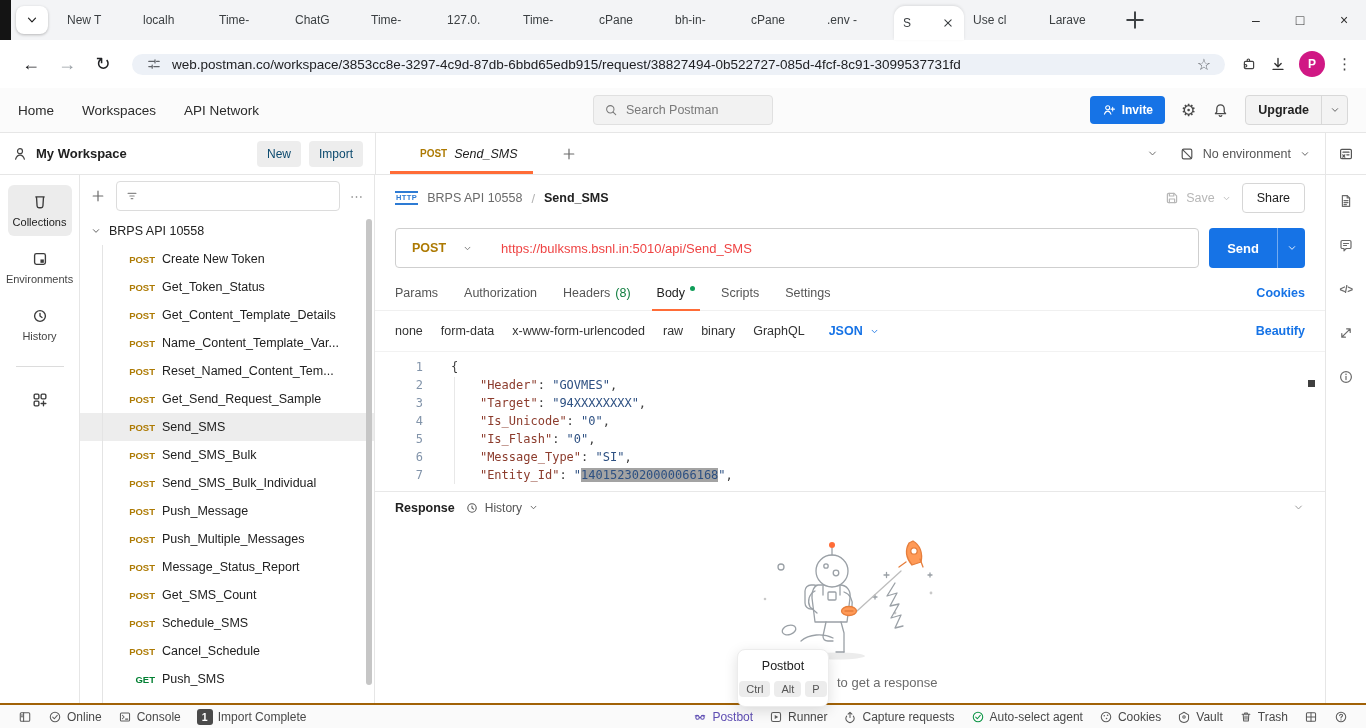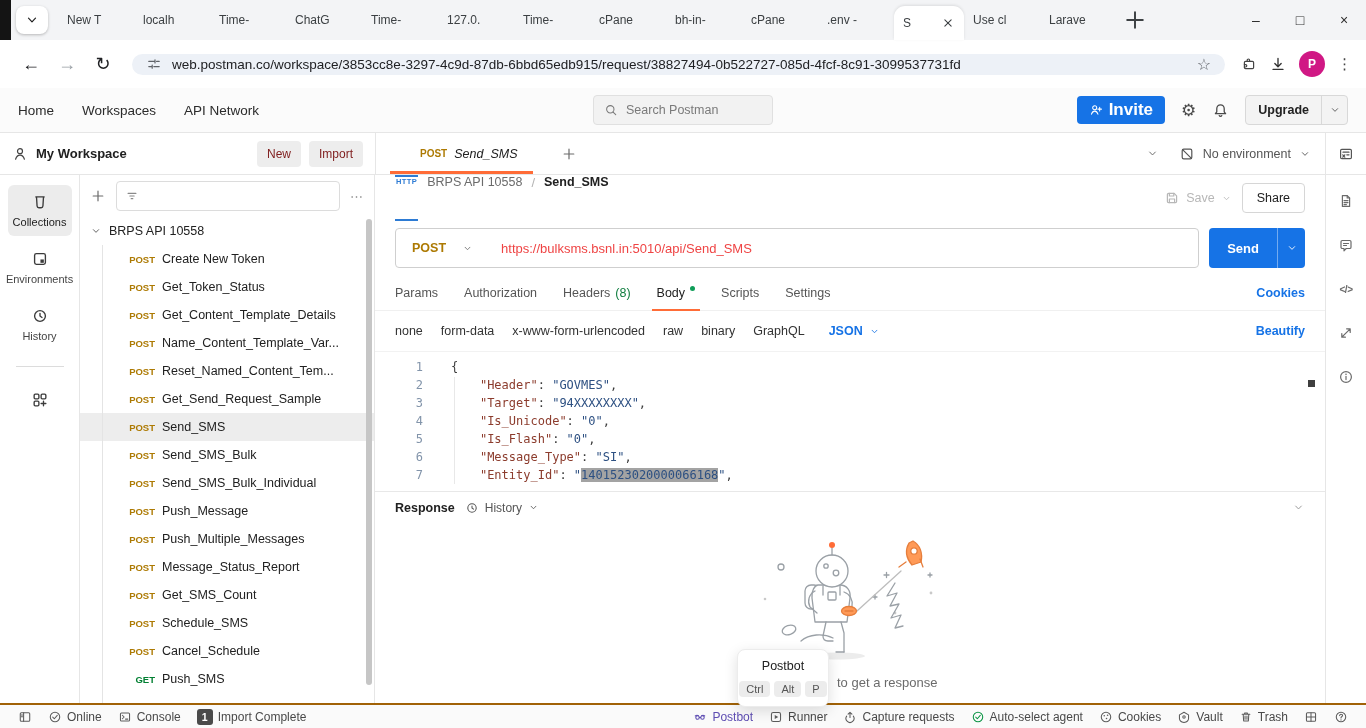--- a/index.html
+++ b/index.html
@@ -35,32 +35,32 @@
   .tool-right{display:flex;align-items:center;gap:12px;padding-left:4px}
   .avatar-browser{width:26px;height:26px;border-radius:50%;background:#d01884;color:#fff;font-size:12px;font-weight:700;display:flex;align-items:center;justify-content:center}
   .kebab{font-size:15px;color:#444}
 
   
   .pm-header{height:45px;background:#fbfbfb;border-bottom:1px solid #e6e6e6;display:flex;align-items:center;padding:0 18px;position:relative}
   .pm-nav{display:flex;gap:28px;align-items:center;font-size:13.5px;color:#2b2b2b}
   .pm-nav-item{display:flex;align-items:flex-end;gap:5px}
   .pm-search{position:absolute;left:50%;transform:translateX(-50%);width:180px;height:30px;background:#f2f2f2;border:1px solid #e0e0e0;border-radius:4px;display:flex;align-items:center;gap:8px;padding:0 10px;color:#7a7a7a;font-size:12.5px}
   .pm-right{margin-left:auto;display:flex;align-items:center;gap:16px}
-  .invite-btn{background:#1673e6;color:#fff;height:28px;padding:0 12px;border-radius:4px;font-size:17px;font-weight:600;display:flex;gap:6px;align-items:center;border:none}
+  .invite-btn{background:#1673e6;color:#fff;height:28px;padding:0 12px;border-radius:4px;font-size:12px;font-weight:600;display:flex;gap:6px;align-items:center;border:none}
   .hdr-ic{color:#4a4a4a}
   .gear-glyph{font-size:17px;color:#4a4a4a;line-height:1}
   .upgrade{display:flex;height:30px;border:1px solid #d8d8d8;border-radius:4px;overflow:hidden;background:#f3f3f3}
   .u-main{padding:0 12px;display:flex;align-items:center;font-size:12.5px;font-weight:600}
   .u-chev{width:26px;border-left:1px solid #d8d8d8;display:flex;align-items:center;justify-content:center;color:#555}
 
   
   .ws-row{height:42px;border-bottom:1px solid #e6e6e6;display:flex;background:#fff}
   .ws-left{width:375px;flex:none;display:flex;align-items:center;padding:0 12px;gap:8px}
   .ws-title{font-size:13px;font-weight:600;color:#212121}
-  .ws-btn{background:#ededed;border:none;border-radius:4px;height:26px;padding:0 10px;font-size:12px;color:#7f1d1d;display:flex;align-items:center}
+  .ws-btn{background:#ededed;border:none;border-radius:4px;height:26px;padding:0 10px;font-size:12px;color:#0c4a6e;display:flex;align-items:center}
   .ws-right{flex:1;display:flex;align-items:center;border-left:1px solid #e6e6e6;min-width:0}
   .req-tab{height:100%;display:flex;align-items:center;gap:7px;padding:0 30px 0 44px;position:relative;font-size:12.5px}
   .req-tab .method{font-size:10px;font-weight:700;color:#ad7a03}
   .req-tab .name{font-style:italic;color:#212121}
   .req-tab::after{content:"";position:absolute;left:14px;right:14px;bottom:0;height:3px;background:#ff6c37}
   .tab-plus{color:#6b6b6b;margin-left:14px}
   .tabs-chev{margin-left:auto;color:#6b6b6b;margin-right:20px}
   .env-select{display:flex;align-items:center;gap:8px;color:#555;font-size:12.5px;margin-right:14px}
   .env-zone{width:41px;height:100%;border-left:1px solid #e6e6e6;display:flex;align-items:center;justify-content:center;color:#555;flex:none}
 
@@ -85,21 +85,21 @@
   .side-row .chev{display:none;color:#555;width:12px;height:12px}
   .side-row[data-type="collection"] .chev{display:inline-flex}
   .side-row .method{font-size:9.5px;font-weight:700;width:31px;text-align:right;flex:none}
   .side-row .method[data-method="POST"]{color:#ad7a03}
   .side-row .method[data-method="GET"]{color:#007f31}
   .side-row.selected{background:#ededed}
   .side-scroll{position:absolute;right:2px;top:44px;width:6px;height:466px;background:#c6c6c6;border-radius:3px}
 
   
   .main{flex:1;display:flex;flex-direction:column;min-width:0;background:#fff}
-  .bc-row{height:46px;display:flex;padding:0 20px;gap:9px}
+  .bc-row{height:46px;display:flex;align-items:center;padding:0 20px;gap:9px}
   .http-ic{font-size:7.5px;font-weight:800;color:#2d7bd4;letter-spacing:.4px;border-top:2px solid #2d7bd4;border-bottom:2px solid #2d7bd4;padding:1px 1px;line-height:1}
   .bc-item{font-size:12.5px;color:#6b6b6b}
   .bc-sep{color:#b3b3b3}
   .bc-current{font-size:12.5px;font-weight:700;color:#212121}
   .bc-right{margin-left:auto;display:flex;align-items:center;gap:10px}
   .save-grp{display:flex;align-items:center;gap:6px;color:#b7b7b7;font-size:12.5px}
   .save-grp .ic{color:#b7b7b7}
   .share-btn{height:30px;padding:0 14px;border:1px solid #d6d6d6;border-radius:4px;font-size:12.5px;background:#fff;display:flex;align-items:center;color:#212121}
 
   .url-row{height:54px;display:flex;align-items:center;padding:0 20px;gap:10px}

